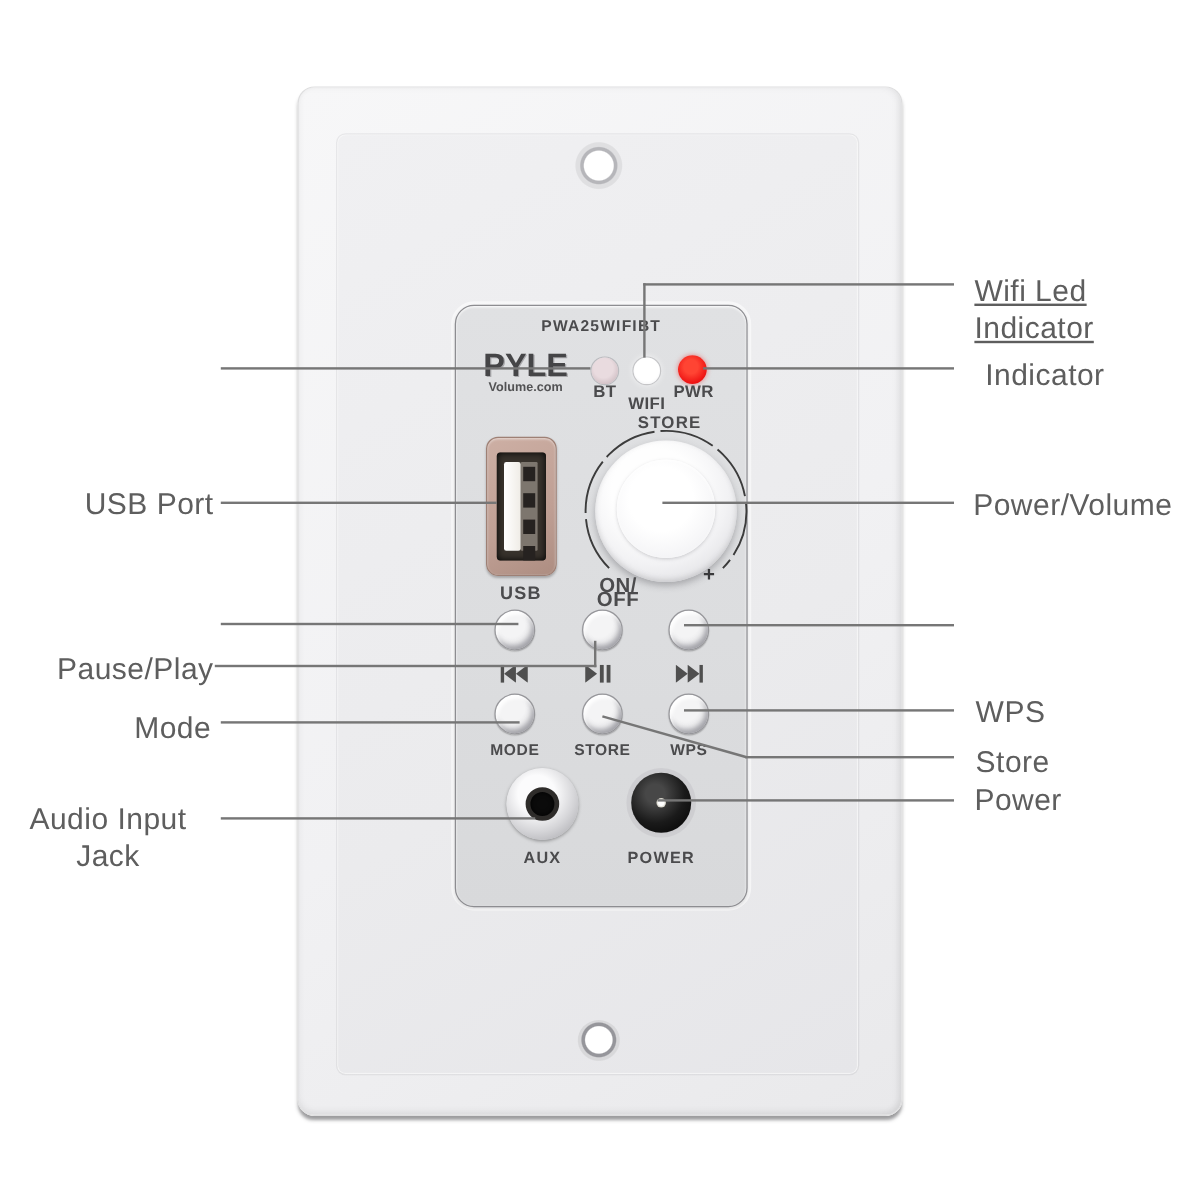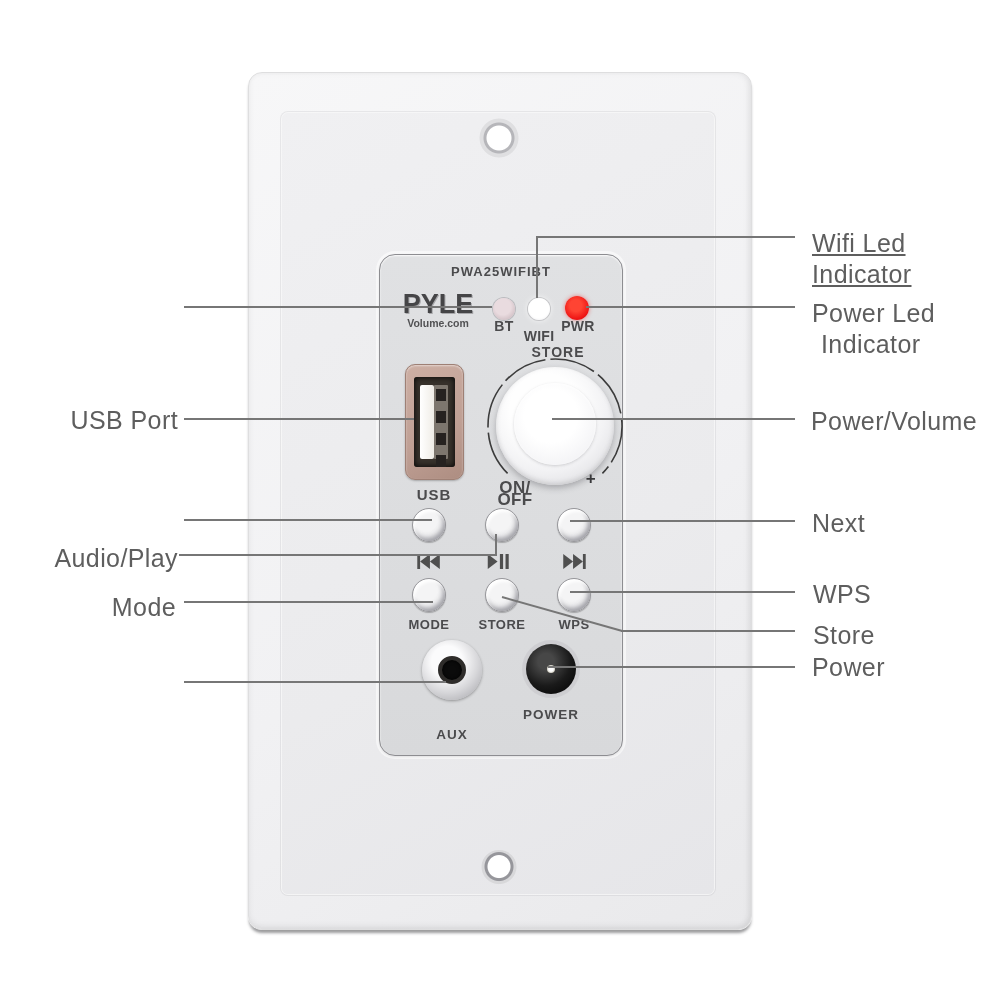--- a/index.html
+++ b/index.html
@@ -216,21 +216,21 @@
       <div class="ptxt fn-lbl" style="left:14px;top:362px;width:70px;">MODE</div>
       <div class="ptxt fn-lbl" style="left:87px;top:362px;width:70px;">STORE</div>
       <div class="ptxt fn-lbl" style="left:159px;top:362px;width:70px;">WPS</div>
 
       <div class="aux-ring">
         <div class="aux-hole"></div>
       </div>
       <div class="pwr-jack">
         <div class="pwr-pin"></div>
       </div>
-      <div class="ptxt jack-lbl" style="left:37px;top:452px;width:70px;margin-top:20px;">AUX</div>
+      <div class="ptxt jack-lbl" style="left:37px;top:452px;width:70px;">AUX</div>
       <div class="ptxt jack-lbl" style="left:136px;top:452px;width:70px;">POWER</div>
     </div>
   </div>
 
   <div class="line" style="left:184px;top:306px;width:308px;"></div>
   <div class="line" style="left:184px;top:418px;width:230px;"></div>
   <div class="line" style="left:184px;top:519px;width:248px;"></div>
   <div class="line" style="left:179px;top:554px;width:318px;"></div>
   <div class="vline" style="left:495px;top:534px;height:22px;"></div>
   <div class="line" style="left:184px;top:601px;width:249px;"></div>
@@ -240,30 +240,32 @@
   <div class="line" style="left:536px;top:236px;width:259px;"></div>
   <div class="line" style="left:586px;top:306px;width:209px;"></div>
   <div class="line" style="left:552px;top:418px;width:243px;"></div>
   <div class="line" style="left:570px;top:520px;width:225px;"></div>
   <div class="line" style="left:570px;top:591px;width:225px;"></div>
   <div class="dline" style="left:502px;top:596px;width:125px;transform:rotate(15.8deg);"></div>
   <div class="line" style="left:621px;top:630px;width:174px;"></div>
   <div class="line" style="left:548px;top:666px;width:247px;"></div>
 
   <div class="lbl l-r" style="left:2px;top:405px;width:176px;">USB Port</div>
-  <div class="lbl l-r" style="left:2px;top:543px;width:176px;">Audio/Play</div>
+  <div class="lbl l-r" style="left:2px;top:543px;width:176px;">Pause/Play</div>
   <div class="lbl l-r" style="left:2px;top:592px;width:174px;">Mode</div>
+  <div class="lbl l-c" style="left:2px;top:668px;width:176px;">
+    <div>Audio Input</div>
+    <div>Jack</div>
+  </div>
 
   <div class="lbl" style="left:812px;top:228px;width:180px;text-decoration:underline;">
     <div>Wifi Led</div>
     <div>Indicator</div>
   </div>
   <div class="lbl" style="left:812px;top:298px;width:180px;">
-    <div>Power Led</div>
     <div class="indent">Indicator</div>
   </div>
   <div class="lbl" style="left:811px;top:406px;width:188px;">Power/Volume</div>
-  <div class="lbl" style="left:812px;top:508px;width:150px;">Next</div>
   <div class="lbl" style="left:813px;top:579px;width:150px;">WPS</div>
   <div class="lbl" style="left:813px;top:620px;width:150px;">Store</div>
   <div class="lbl" style="left:812px;top:652px;width:150px;">Power</div>
 
 </div>
 
 </body></html>

